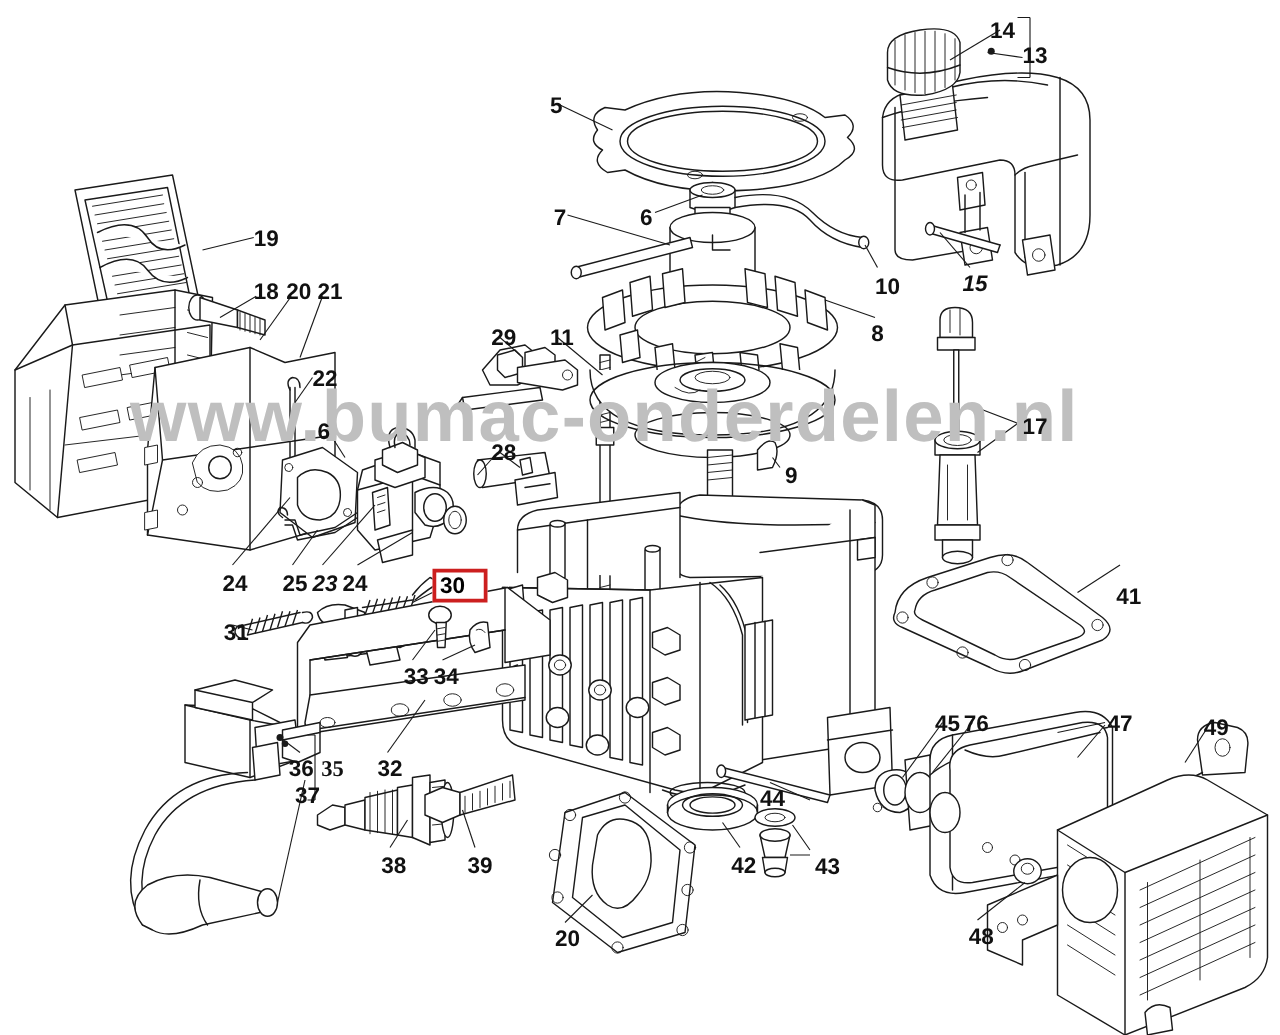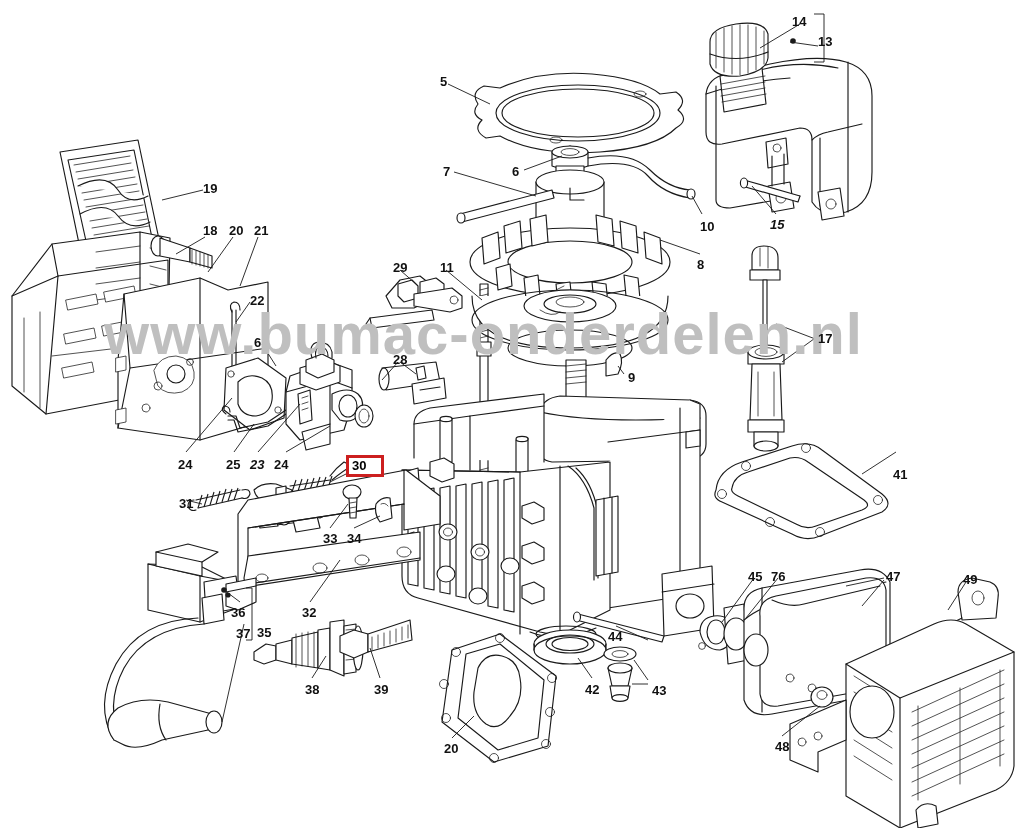--- a/index.html
+++ b/index.html
@@ -29,21 +29,21 @@
     color:#bfbfbf;
     white-space:nowrap;
     pointer-events:none;
     user-select:none;
     font-family:"Liberation Sans","DejaVu Sans",sans-serif;
   }
 
   
   .lbl{
     position:absolute;
-    font-size:13px;
+    font-size:18px;
     font-weight:bold;
     color:#111111;
     line-height:1;
     white-space:nowrap;
     font-family:"Liberation Sans","DejaVu Sans",sans-serif;
     text-align:center;
   }
   .lbl.hi{
     color:#000000;
     background:#ffffff;
@@ -658,21 +658,21 @@
       <div class="lbl" style="left: 274px; top: 458px;">24</div>
       <div class="lbl hi" style="left: 346px; top: 455px; border-color: rgb(204, 31, 31);">30</div>
       <div class="lbl" style="left: 179px; top: 497px;">31</div>
       <div class="lbl" style="left: 323px; top: 532px;">33</div>
       <div class="lbl" style="left: 347px; top: 532px;">34</div>
       <div class="lbl" style="left: 748px; top: 570px;">45</div>
       <div class="lbl" style="left: 771px; top: 570px;">76</div>
       <div class="lbl" style="left: 886px; top: 570px;">47</div>
       <div class="lbl" style="left: 963px; top: 573px;">49</div>
       <div class="lbl" style="left: 231px; top: 606px;">36</div>
-      <div class="lbl" style="left: 257px; top: 626px;">35</div>
+      <div class="lbl" style="left: 257px; top: 606px; font-family: Liberation Serif, serif;">35</div>
       <div class="lbl" style="left: 302px; top: 606px;">32</div>
       <div class="lbl" style="left: 236px; top: 627px;">37</div>
       <div class="lbl" style="left: 608px; top: 630px;">44</div>
       <div class="lbl" style="left: 305px; top: 683px;">38</div>
       <div class="lbl" style="left: 374px; top: 683px;">39</div>
       <div class="lbl" style="left: 585px; top: 683px;">42</div>
       <div class="lbl" style="left: 652px; top: 684px;">43</div>
       <div class="lbl" style="left: 775px; top: 740px;">48</div>
       <div class="lbl" style="left: 444px; top: 742px;">20</div>
     </div>

